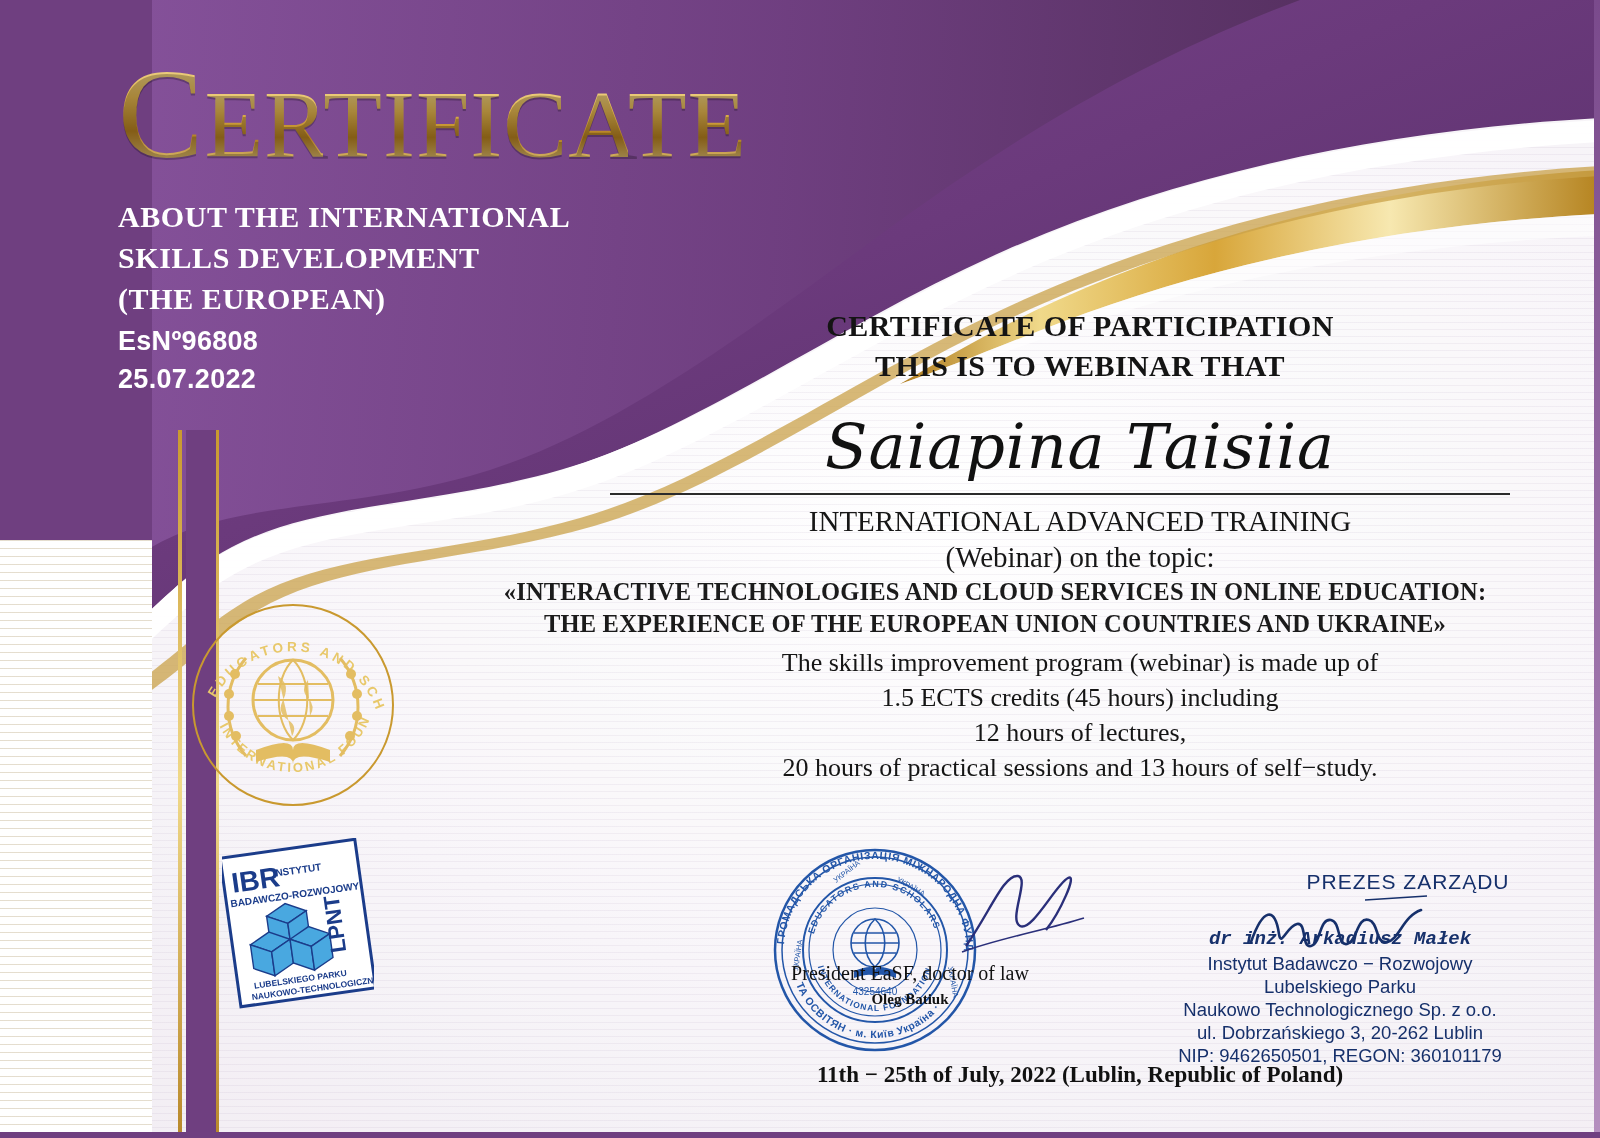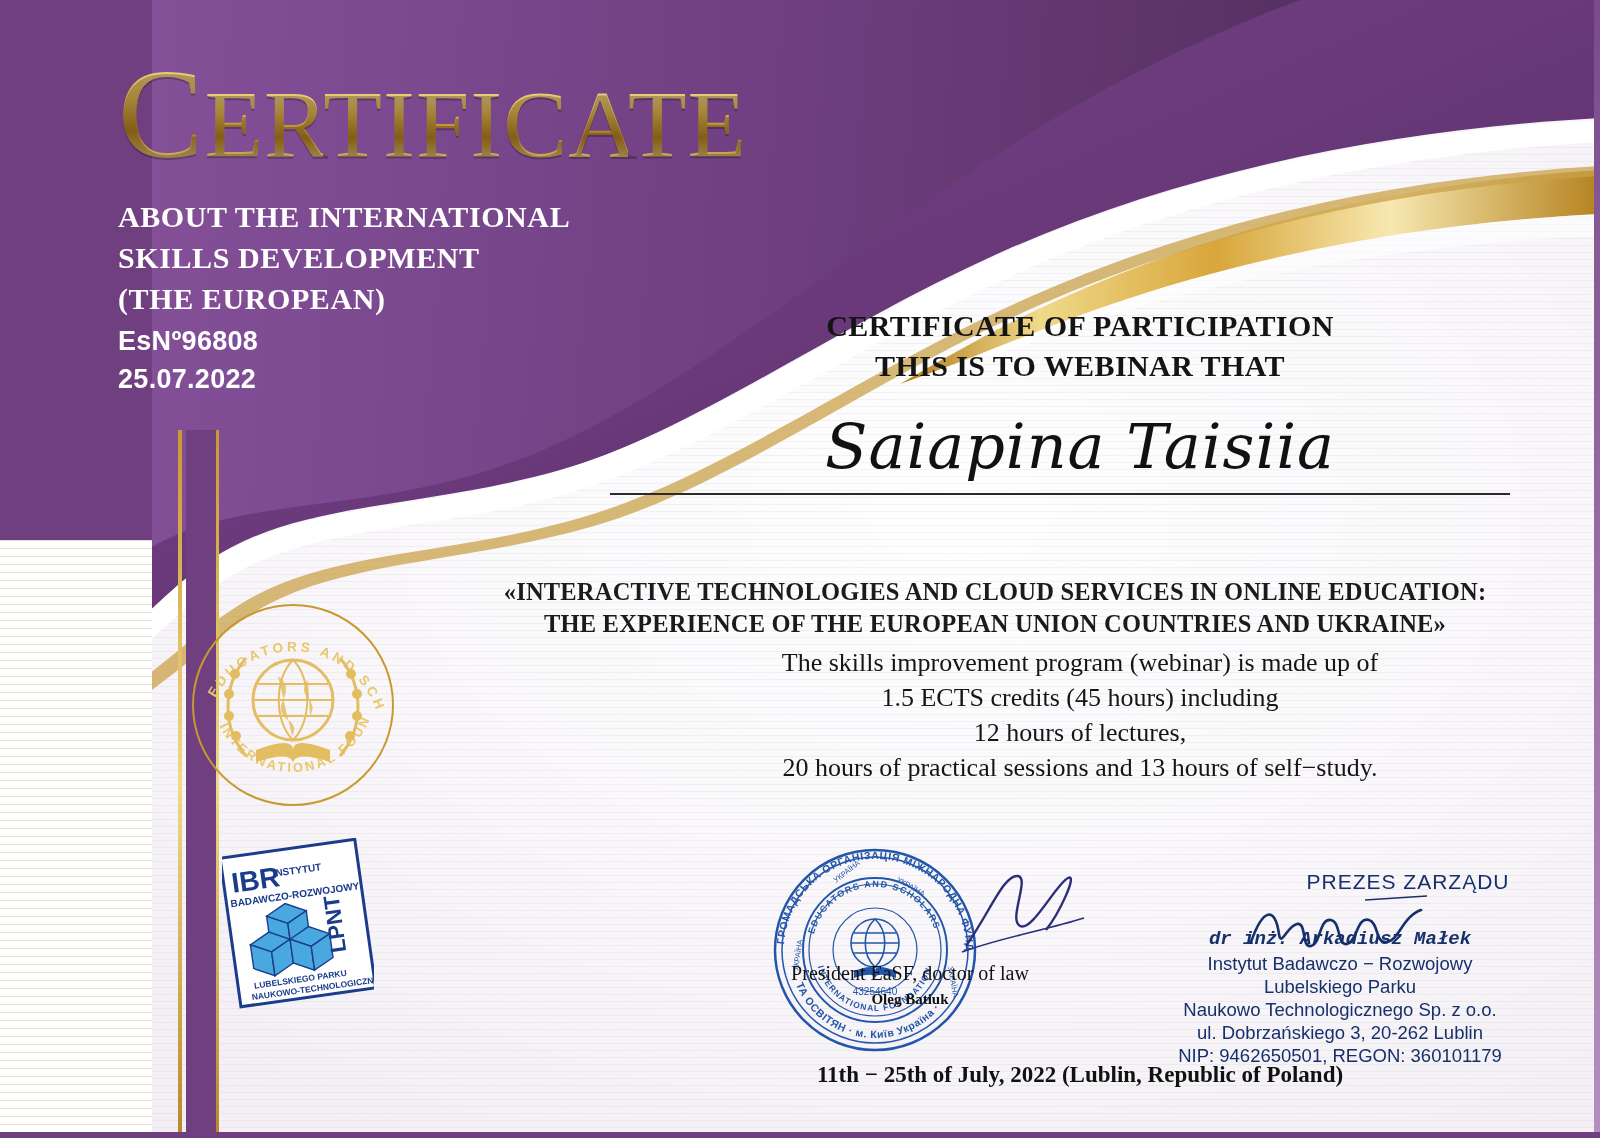--- a/index.html
+++ b/index.html
@@ -190,20 +190,24 @@
   <div class="esdate">25.07.2022</div>
 
   <div class="cop">
     <span>CERTIFICATE OF PARTICIPATION</span>
     <span class="l2">THIS IS TO WEBINAR THAT</span>
   </div>
 
   <div class="name">Saiapina Taisiia</div>
   <div class="name-rule"></div>
 
+  <div class="iat">
+    <span class="small">INTERNATIONAL ADVANCED TRAINING</span>
+    <span class="small">(Webinar) on the topic:</span>
+  </div>
 
   <div class="topic">
     <div>«INTERACTIVE TECHNOLOGIES AND CLOUD SERVICES IN ONLINE EDUCATION:</div>
     <div>THE EXPERIENCE OF THE EUROPEAN UNION COUNTRIES AND UKRAINE»</div>
   </div>
 
   <div class="body">
     <div>The skills improvement program (webinar) is made up of</div>
     <div>1.5 ECTS credits (45 hours) including</div>
     <div>12 hours of lectures,</div>

